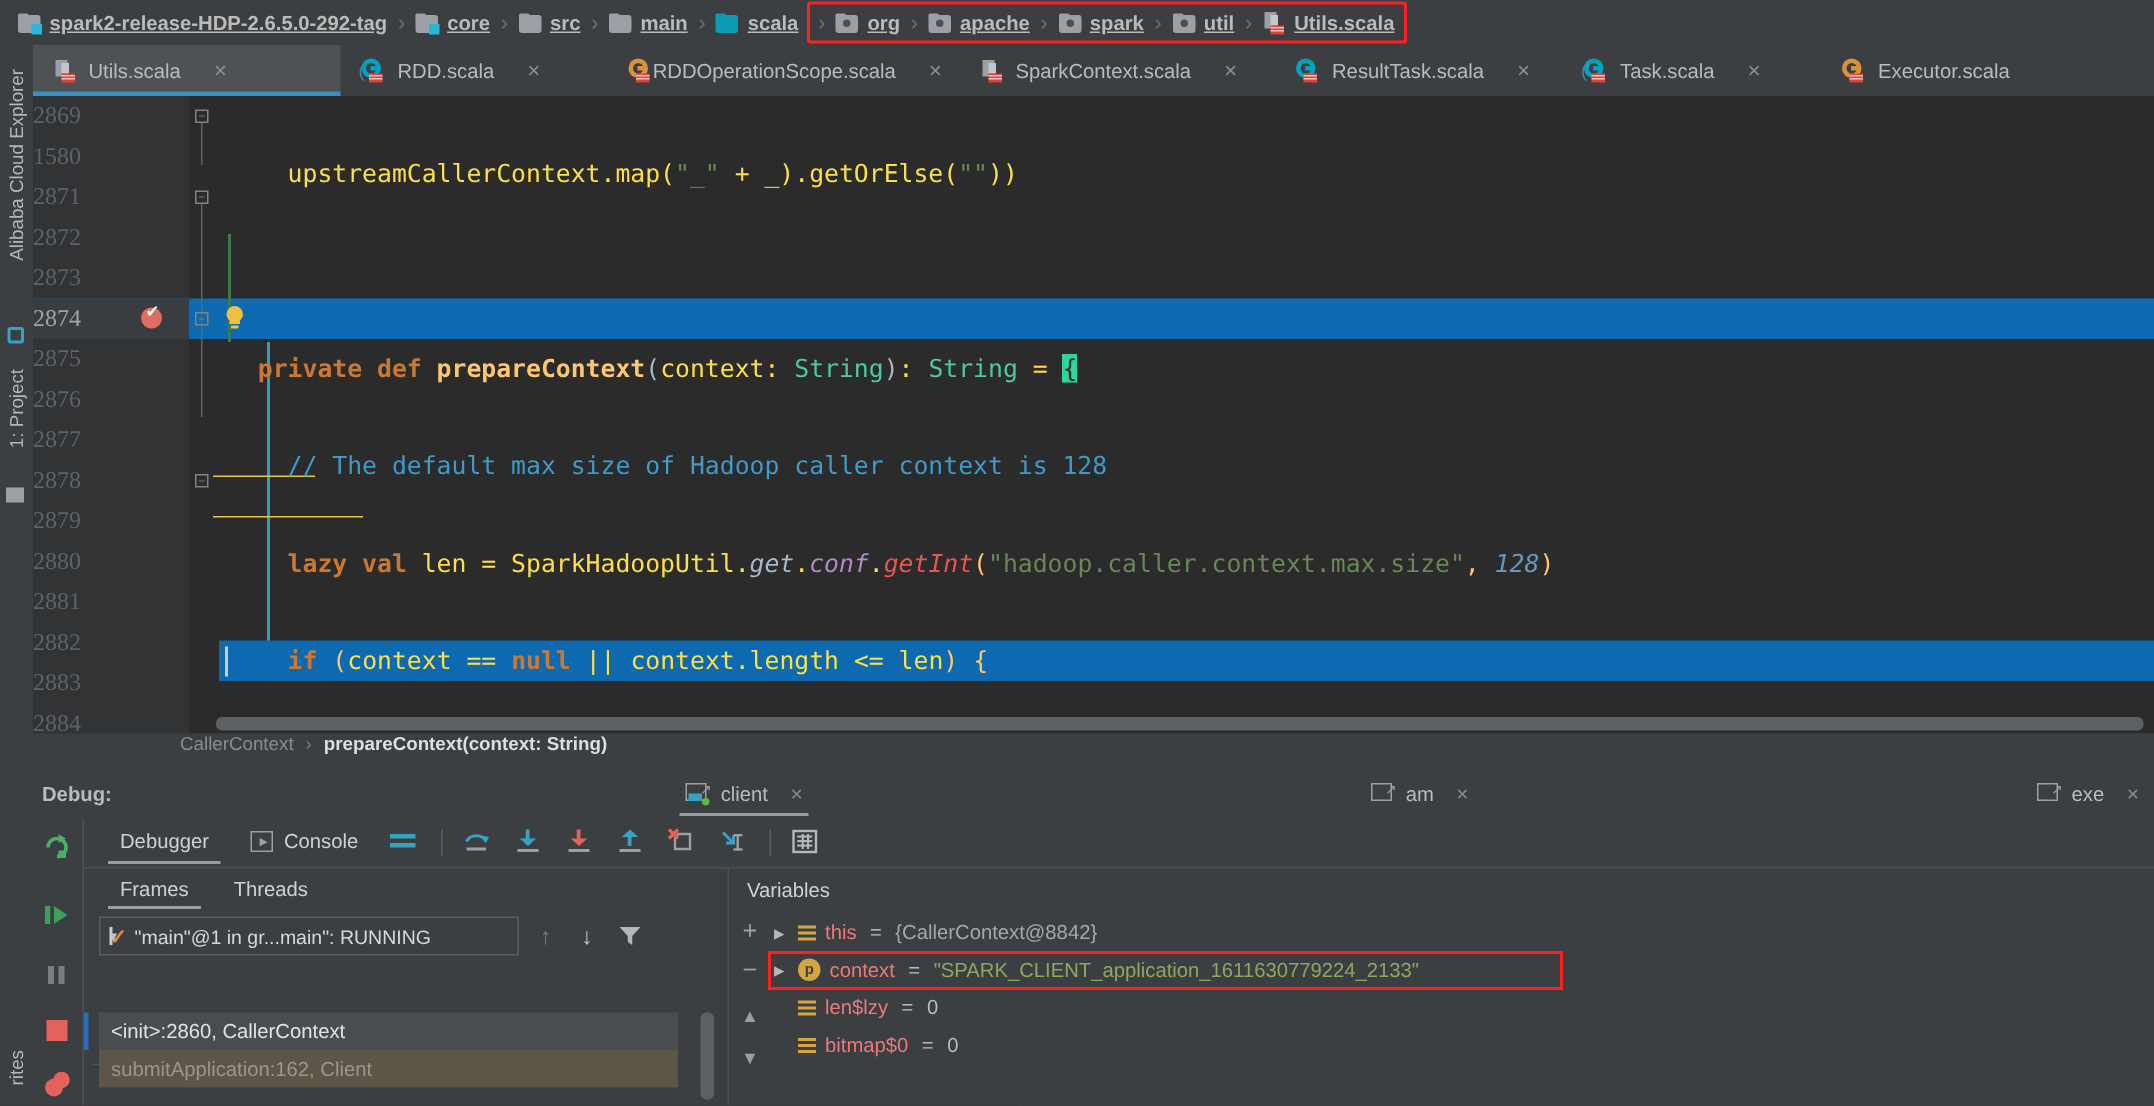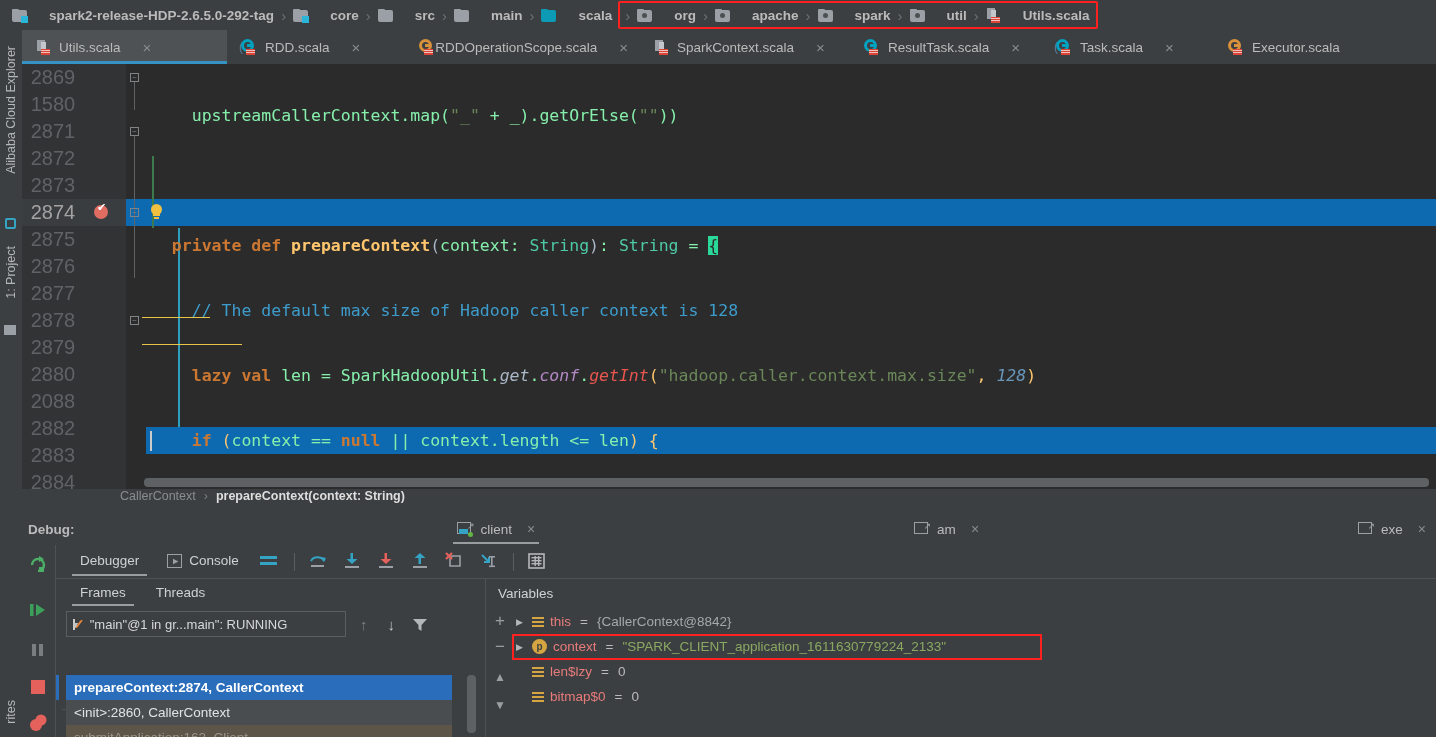--- a/index.html
+++ b/index.html
@@ -11,21 +11,21 @@
     color: #bbbbbb;
   }
   .root { position: relative; width: 1436px; height: 737px; }
 
   
   .navbar {
     position: absolute; left: 0; top: 0; width: 1436px; height: 30px;
     background: #3c3f41; display: flex; align-items: center;
     padding-left: 8px; font-size: 13.5px; font-weight: bold; color: #bbbbbb;
   }
-  .crumb { display: flex; align-items: center; gap: 22px; padding: 0 4px; height: 24px; }
+  .crumb { display: flex; align-items: center; gap: 6px; padding: 0 4px; height: 24px; text-decoration: underline; }
   .crumb-sep { color: #6e7173; font-size: 15px; padding: 0 3px; font-weight: normal;}
   .nav-highlight {
     display:flex; align-items:center; border: 2px solid #ff2020; border-radius: 2px;
     height: 28px; padding: 0 2px; margin-left: 2px;
   }
   
   .ic-folder { width: 15px; height: 13px; position: relative; display:inline-block; }
   .ic-folder::before{
     content:""; position:absolute; left:0; top:1px; width:15px; height:12px;
     background:#9aa0a6; border-radius: 1px 2px 2px 2px;
@@ -76,22 +76,22 @@
   .editor {
     position:absolute; left:22px; top:64px; width:1414px; height:425px;
     background:#2b2b2b; overflow:hidden;
   }
   .gutter {
     position:absolute; left:0; top:0; width:104px; height:425px; background:#313335;
   }
   .lines { position:absolute; left:0; top:0; right:0; top:0; }
   .lnrow { height:27px; line-height:27px; position:relative; }
   .lnum {
-    position:absolute; left:0; width:62px; text-align:center;
-    color:#606366; font-family:Liberation Sans, sans-serif; font-size:20px;
+    position:absolute; left:0; width:62px; text-align:left;
+    color:#606366; font-family:Liberation Serif, serif; font-size:16px;
   }
   .lnrow.cur .lnum { color:#a4a3a3; }
   .fold {
     position:absolute; left:108px; top:9px; width:9px; height:9px; border:1px solid #808486;
     color:#808486; font-size:8px; line-height:7px; text-align:center;
   }
   .foldline { position:absolute; left:112px; width:1px; background:#606366; }
   .code {
     position:absolute; left:124px; top:0; right:0;
     font-family:"DejaVu Sans Mono", monospace; font-size:16.5px;
@@ -101,21 +101,21 @@
   .crow.hl { background:#0d6ab0; }
   .hl-band { position:absolute; left:0; top:0; width:1414px; height:27px; background:#0d6ab0; }
 
   
   .kw      { color:#cc7832; font-weight:bold; }
   .fn      { color:#ffc66d; font-weight:bold; }
   .str     { color:#6a8759; }
   .num     { color:#6897bb;font-style:italic; }
   .cmt2    { color:#3d9ccc; }
   .typ     { color:#4ec9a6; }
-  .pln     { color:#86efac; }
+  .pln     { color:#fde047; }
   .ital    { color:#a9b7c6; font-style:italic; }
   .ital2   { color:#b389c5; font-style:italic; }
   .mcall   { color:#e8564f;font-style:italic; }
   .brc     { color:#ffc66d; }
   .brc2    { color:#a9b7c6; }
   .greenbr { background:#2ad99a; color:#2b2b2b; }
 
   .breakpoint {
     position:absolute; left:72px; top:7px; width:14px; height:14px; border-radius:50%;
     background:#e06c62;
@@ -458,21 +458,21 @@
       <div class="lnrow">
           <span class="lnum">2878</span>
         </div>
       <div class="lnrow">
           <span class="lnum">2879</span>
         </div>
       <div class="lnrow">
           <span class="lnum">2880</span>
         </div>
       <div class="lnrow">
-          <span class="lnum">2088</span>
+          <span class="lnum">2881</span>
         </div>
       <div class="lnrow">
           <span class="lnum">2882</span>
         </div>
       <div class="lnrow">
           <span class="lnum">2883</span>
         </div>
       <div class="lnrow">
           <span class="lnum">2884</span>
         </div>
@@ -691,21 +691,20 @@
           <span class="arr-btn on">↓</span>
           <span class="funnel">
             <svg width="14" height="13" viewBox="0 0 14 13">
                 <path d="M0 0h14l-5.5 6v6l-3-2v-4z" fill="#b4b7b9"></path>
               </svg>
           </span>
         </div>
 
         <div class="frame-blueedge"></div>
         <div class="frame-list">
-          <div class="frame-item sel">prepareContext:2874, CallerContext</div>
           <div class="frame-item sub">&lt;init&gt;:2860, CallerContext</div>
           <div class="frame-item dim">submitApplication:162, Client</div>
         </div>
         <div class="frame-scroll">
           <div class="thumb"></div>
         </div>
       </div>
 
       <div class="vars-pane">
         <div class="pane-title">Variables</div>

